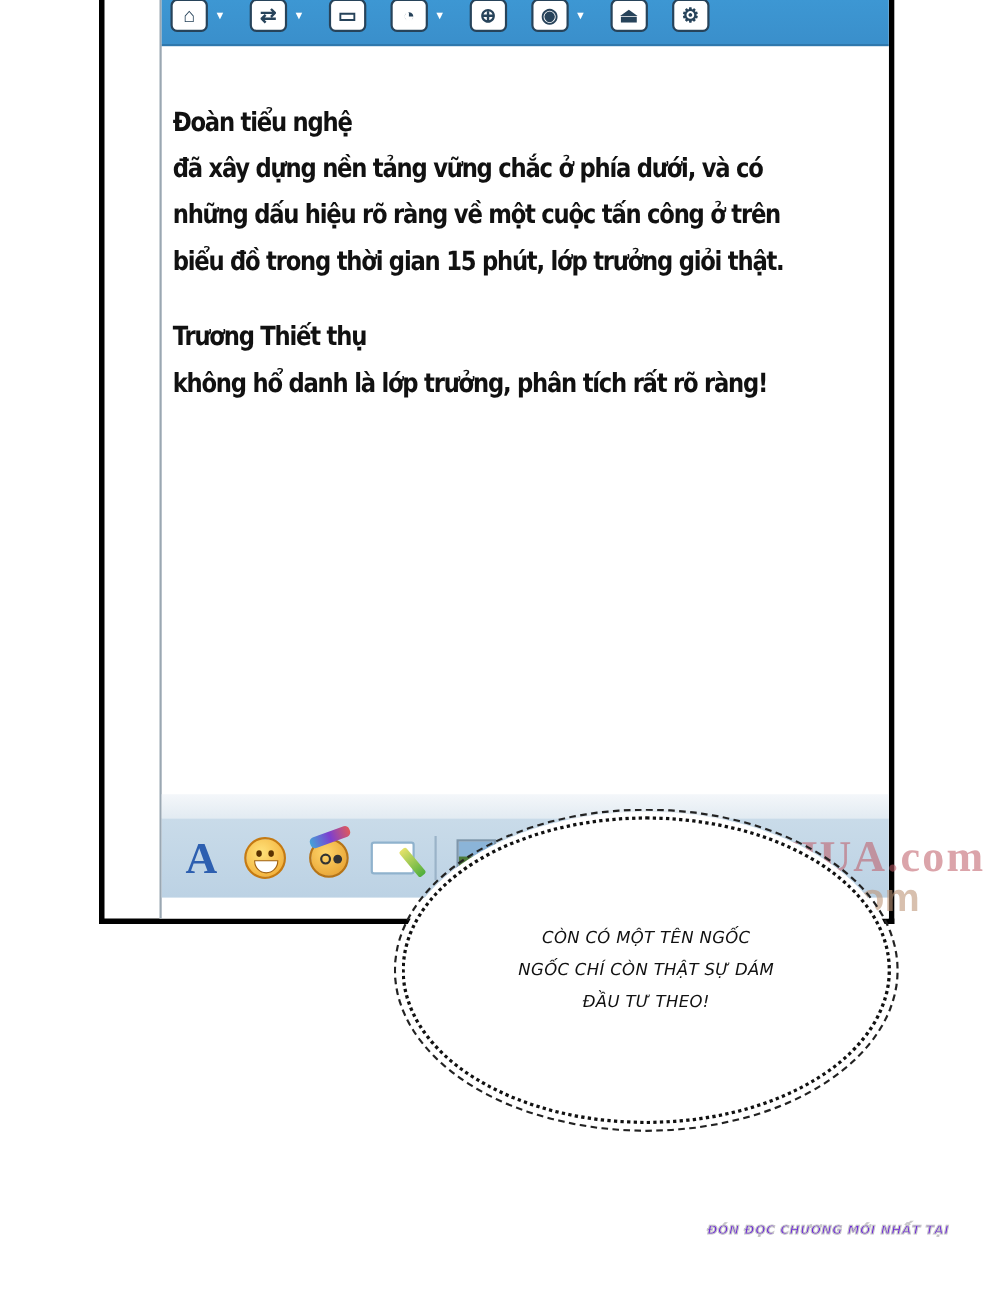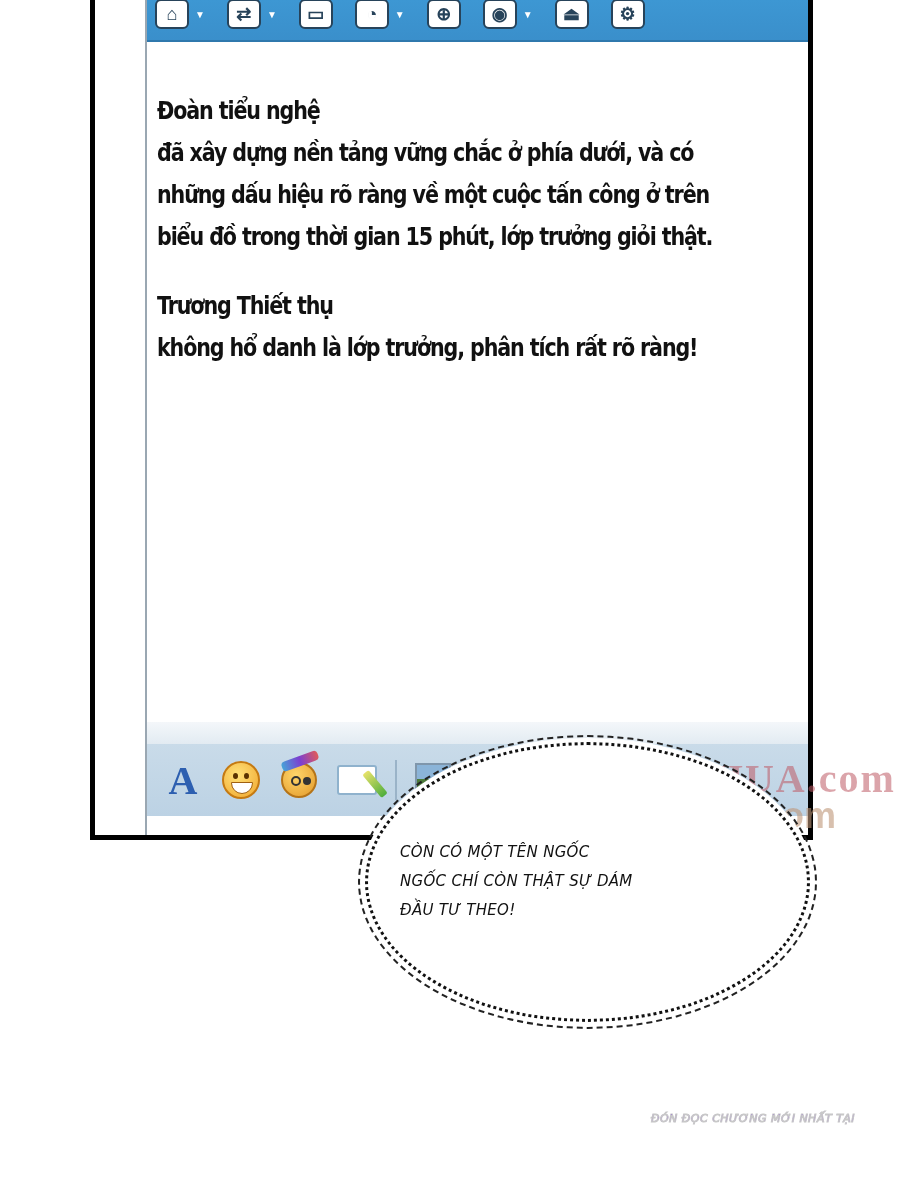--- a/index.html
+++ b/index.html
@@ -71,38 +71,38 @@
     position: absolute; left: 365px; top: 742px; width: 445px; height: 280px;
     border-radius: 50%; background: #fff;
     border: 3px dotted #111;
     box-shadow: 0 0 0 4px #fff, 0 0 0 6px rgba(0,0,0,0.0);
   }
   .bubble-outline {
     position: absolute; left: 358px; top: 735px; width: 459px; height: 294px;
     border-radius: 50%; border: 2px dashed #222; pointer-events: none;
   }
   .bubble-text {
-    position: absolute; left: 400px; top: 838px; width: 375px; 
+    position: absolute; left: 400px; top: 838px; width: 375px; text-align: center;
     font-family: "DejaVu Sans", sans-serif; font-style: italic; font-size: 15px;
     line-height: 29px; color: #111; letter-spacing: 0.3px;
   }
 
   
   .wm-cola {
     position: absolute; left: 500px; top: 755px; font-family: "Liberation Serif", serif;
     font-size: 40px; font-weight: bold; color: rgba(190, 90, 100, 0.55); letter-spacing: 2px;
   }
   .wm-cola .cola { color: rgba(110, 150, 160, 0.55); font-style: italic; font-weight: normal; }
   .wm-ge {
     position: absolute; left: 710px; top: 795px; font-family: "Liberation Sans", sans-serif;
     font-size: 36px; font-weight: bold; color: rgba(190, 150, 120, 0.6);
   }
   .wm-manga {
     position: absolute; left: 628px; top: 1112px; width: 250px; text-align: center;
-    color: #6d28d9; font-family: "DejaVu Sans", sans-serif; font-weight: normal; font-style: italic;
+    color: #6d28d9; font-family: "DejaVu Sans", sans-serif; font-weight: bold; font-style: italic;
     -webkit-text-stroke: 1px #c8c8c8;
   }
   .wm-manga .line1 { font-size: 11px; letter-spacing: 0.5px; }
   .wm-manga .line2 { font-size: 25px; letter-spacing: 0px; line-height: 30px; }
 </style>
 </head>
 <body>
 
 <div class="panel-frame"></div>
 

